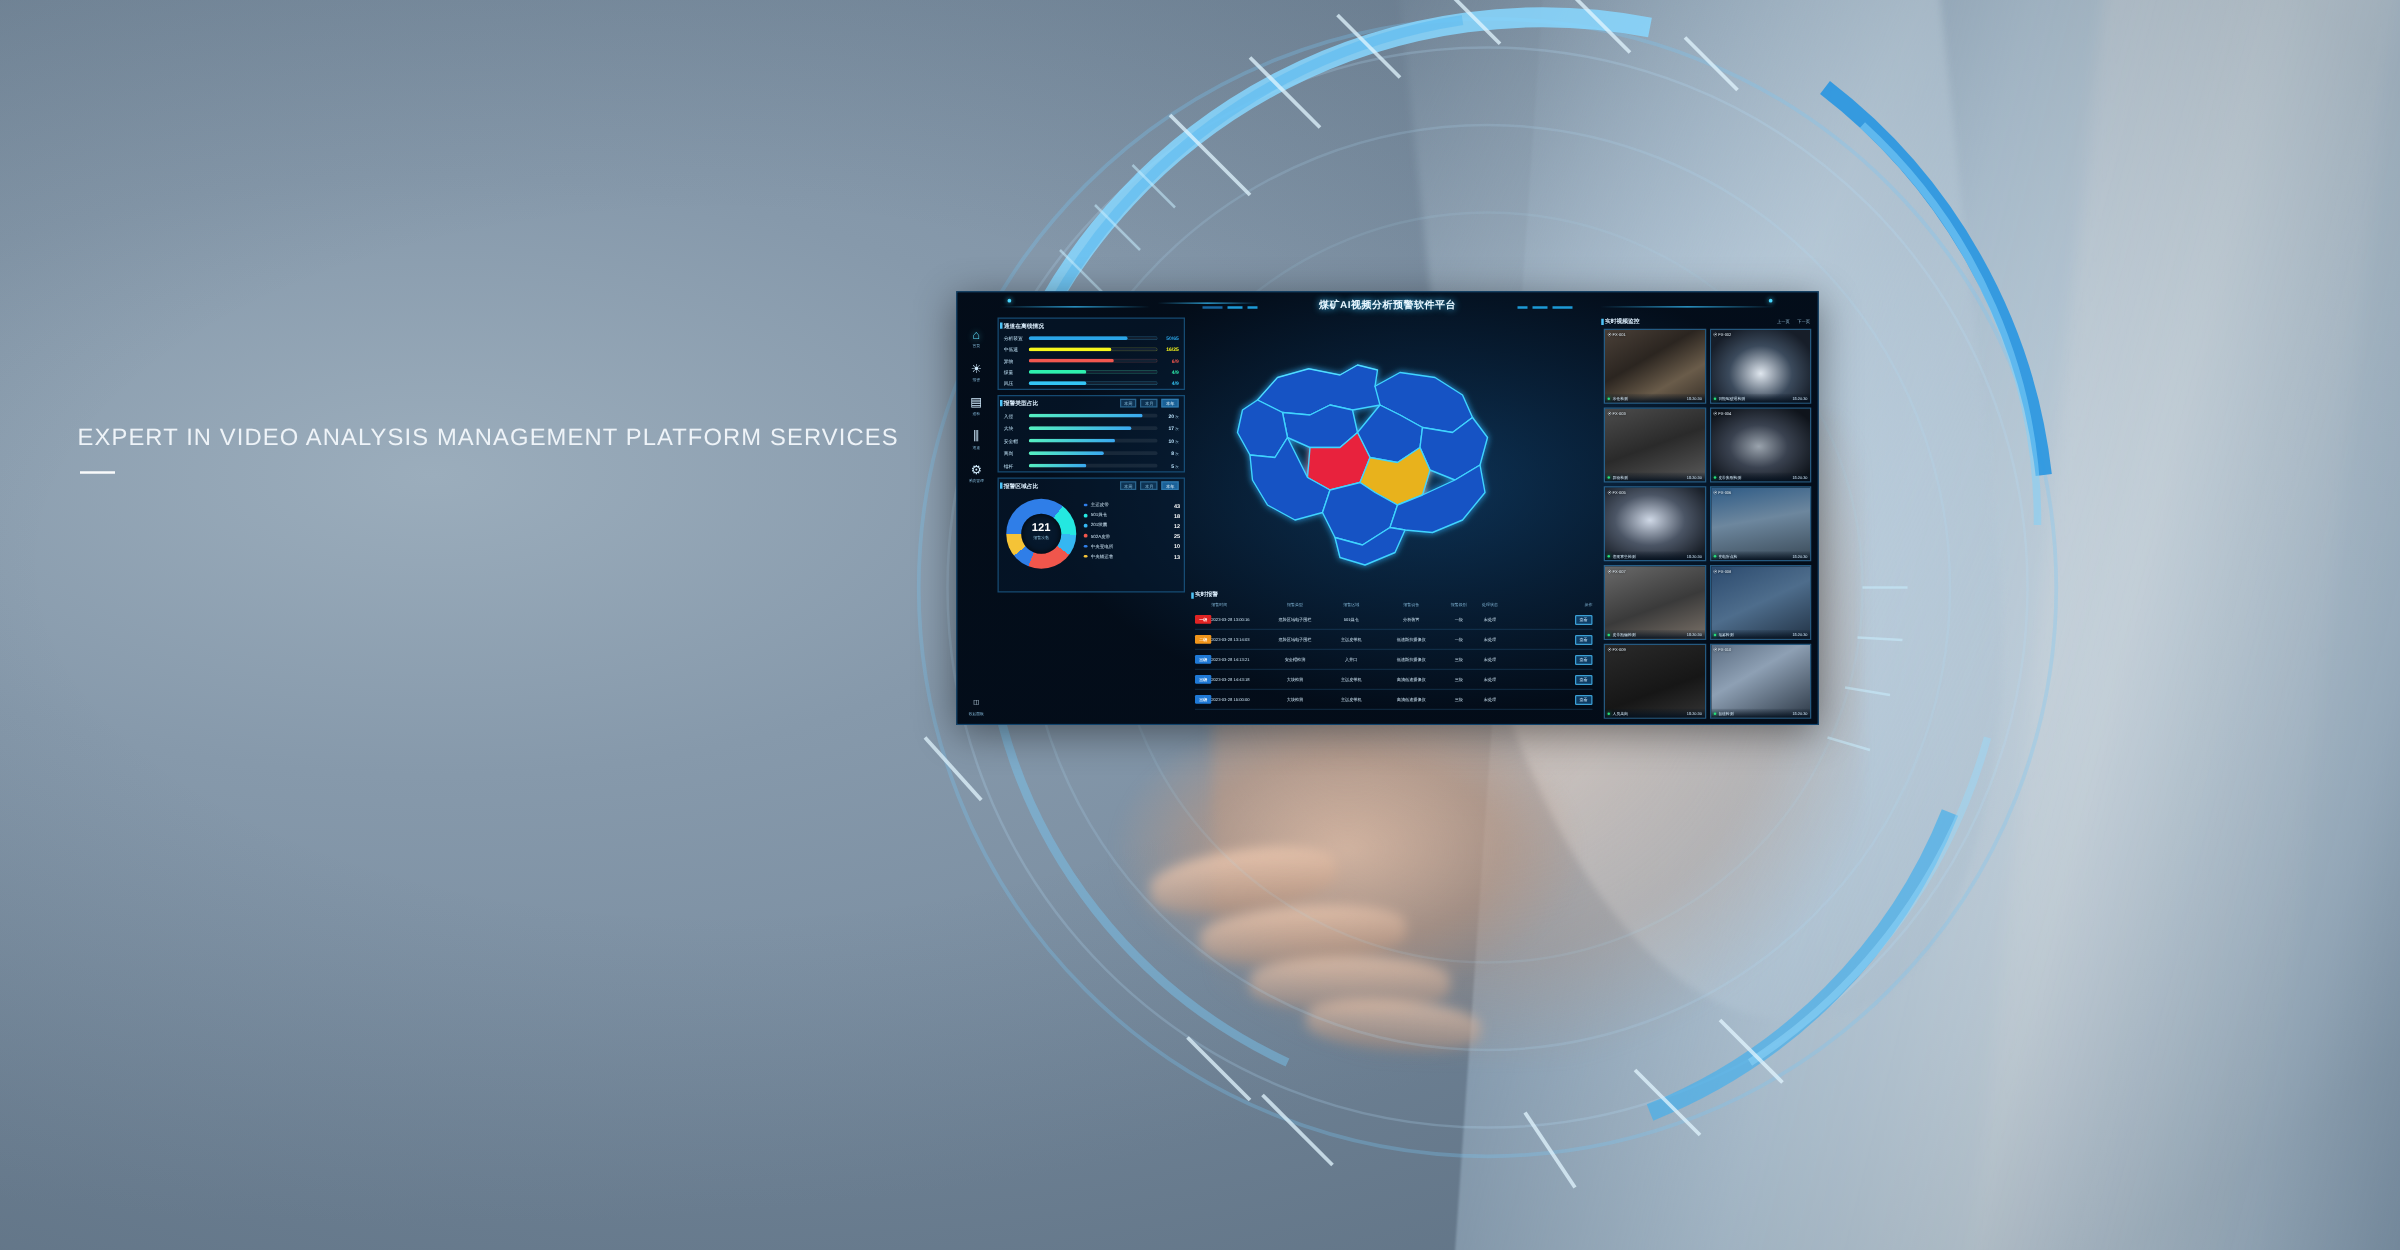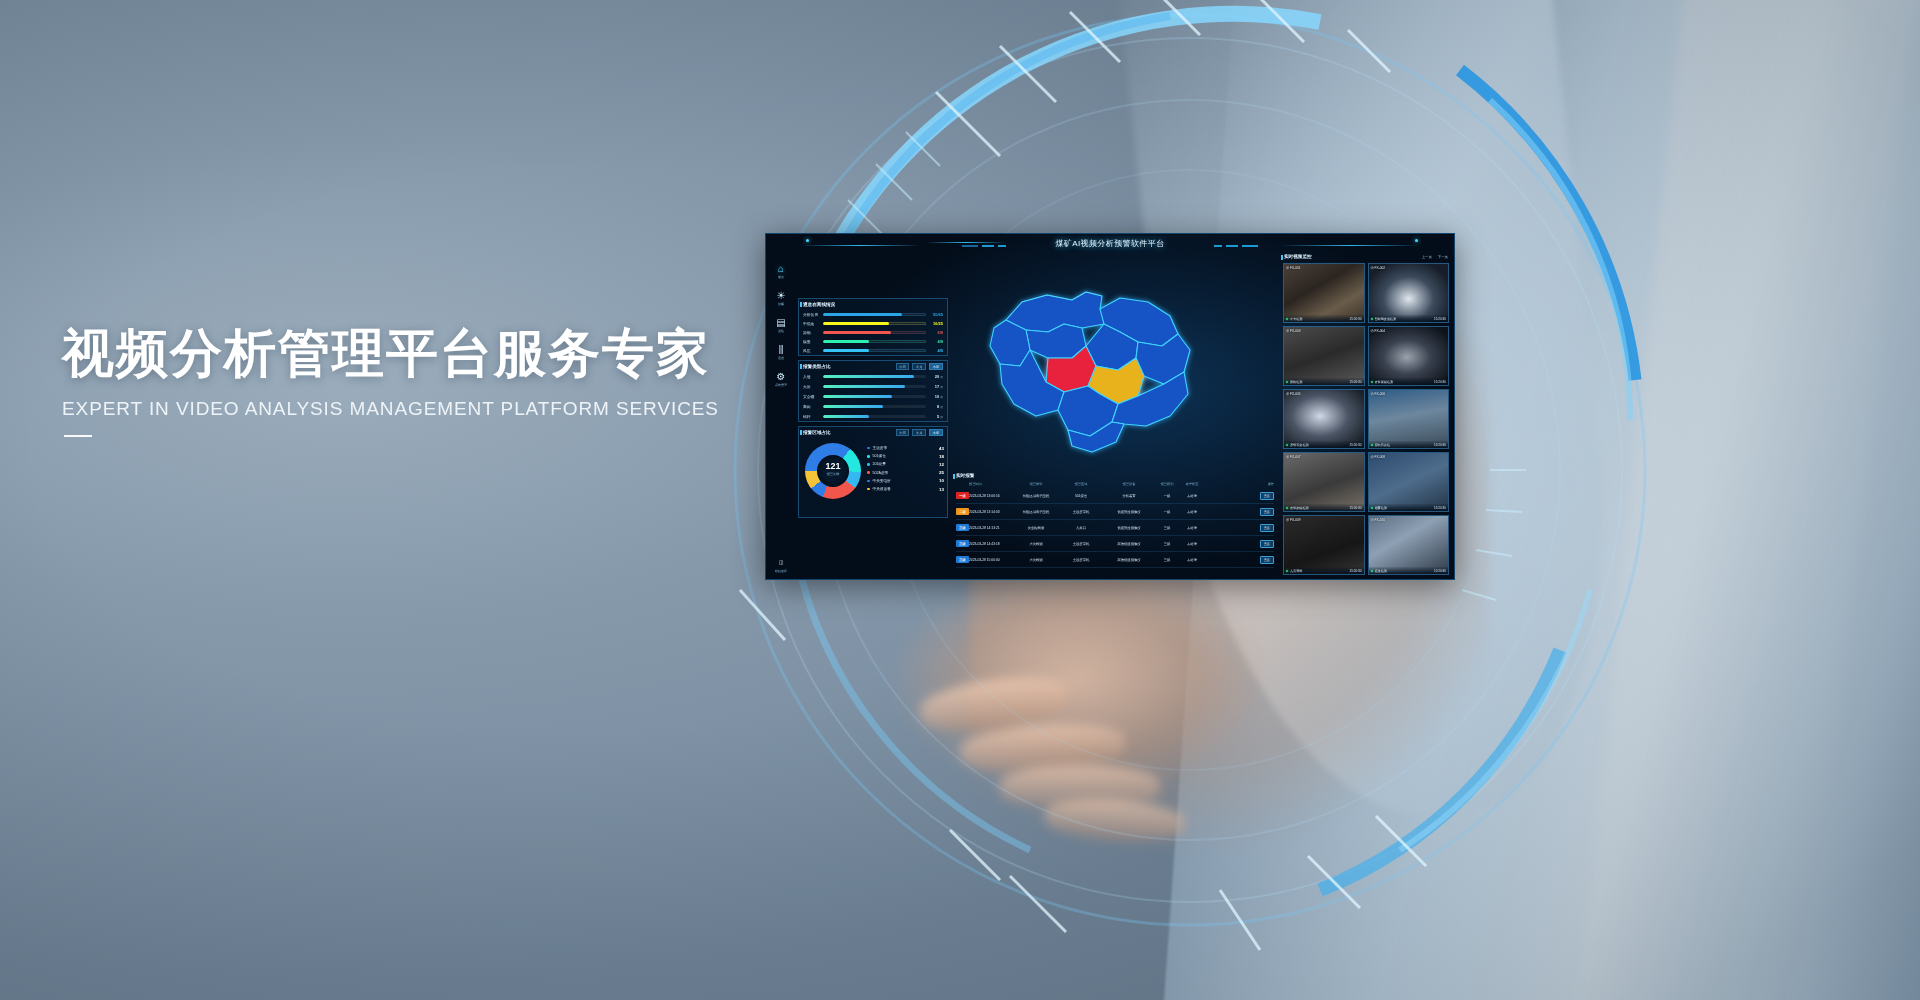--- a/index.html
+++ b/index.html
@@ -66,39 +66,39 @@
     background:
       radial-gradient(ellipse 60% 70% at 55% 45%, rgba(18,72,120,.55), rgba(3,12,24,.9) 75%),
       linear-gradient(160deg,#04101f,#07182b 45%,#040d19);
   }
   .db { position:absolute; inset:0; color:#bfe6ff; font-size:4.2px; }
 
   
   .db-header{ position:absolute; left:0; top:0; width:100%; height:22px; }
   .hdr-title{
     position:absolute; left:50%; top:4px; transform:translateX(-50%);
-    font-size:8px; font-weight:normal; color:#e8f7ff; letter-spacing:.4px;
+    font-size:8px; font-weight:bold; color:#e8f7ff; letter-spacing:.4px;
     text-shadow:0 0 6px #3fc4ff;
     white-space:nowrap;
     text-align:center;
   }
   .hdr-line{ position:absolute; height:1px; background:linear-gradient(90deg,rgba(0,180,255,0),#33b6f0,rgba(0,180,255,0)); }
   .hdr-dash{ position:absolute; height:2px; background:#1d9ad6; }
   .hdr-dot{ position:absolute; width:3px; height:3px; border-radius:50%; background:#49d7ff; box-shadow:0 0 4px #49d7ff; }
 
   
   .sidebar{ position:absolute; left:0; top:18px; width:30px; bottom:0; text-align:center; }
   .side-item{ margin-top:11px; color:#9fd2ee; cursor:pointer; }
   .side-item .ico{ display:block; height:11px; line-height:11px; font-size:10px; color:#cfe9fb; }
   .side-item .lbl{ display:block; font-size:3.2px; margin-top:1px; color:#82b6d6; white-space:nowrap; transform:scale(.95); }
   .side-item.active .ico{ color:#5fe0ff; text-shadow:0 0 5px #5fe0ff; }
   .side-bottom{ position:absolute; left:0; bottom:6px; width:100%; color:#6f9fbd; }
 
   
-  .panel{ position:absolute; border:1px solid rgba(36,120,176,.55); background:rgba(6,26,48,.5);margin-top:44px; }
+  .panel{ position:absolute; border:1px solid rgba(36,120,176,.55); background:rgba(6,26,48,.5); }
   .panel-title{ position:absolute; left:4px; top:3px; font-size:4.6px; font-weight:bold; color:#dff1ff; white-space:nowrap; }
   .panel-title::before{ content:""; position:absolute; left:-3px; top:0px; width:1.5px; height:5px; background:#4fc3f7; }
   .tabs{ position:absolute; right:4px; top:2px; display:flex; gap:3px; }
   .tab{ font-size:3.4px; color:#8fc4e2; background:rgba(20,70,110,.6); border:.5px solid rgba(70,150,200,.5); padding:.5px 2.5px; cursor:pointer; white-space:nowrap;}
   .tab.active{ color:#eaf8ff; background:rgba(30,110,170,.85); }
 
   
   .bar-row{ position:absolute; left:4px; right:4px; height:8px; display:flex; align-items:center; }
   .bar-lbl{ width:20px; font-size:3.8px; color:#bfe0f4; white-space:nowrap; flex:none; }
   .bar-track{ flex:1; height:3px; border-radius:2px; background:rgba(255,255,255,.08); position:relative; overflow:hidden; }
@@ -595,16 +595,15 @@
               <span class="vtime">15:20:30</span>
             </div>
           </div>
         </div>
     </div>
 
   </div>
 </div>
 
 <div id="copy">
-  <div class="h1">视频分析管理平台服务专家</div>
   <div class="h2">EXPERT IN VIDEO ANALYSIS MANAGEMENT PLATFORM SERVICES</div>
   <div class="rule"></div>
 </div>
 
 </body></html>

